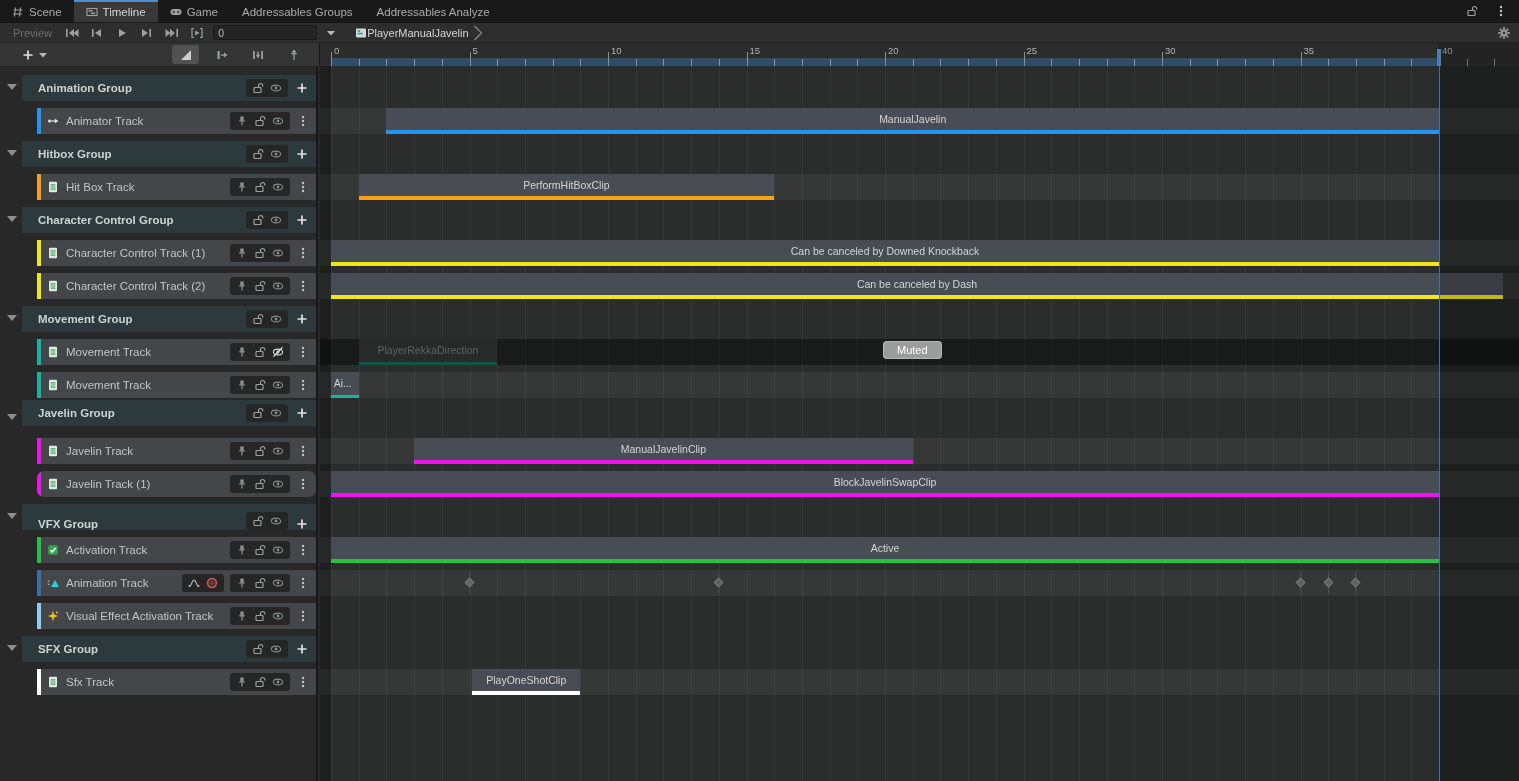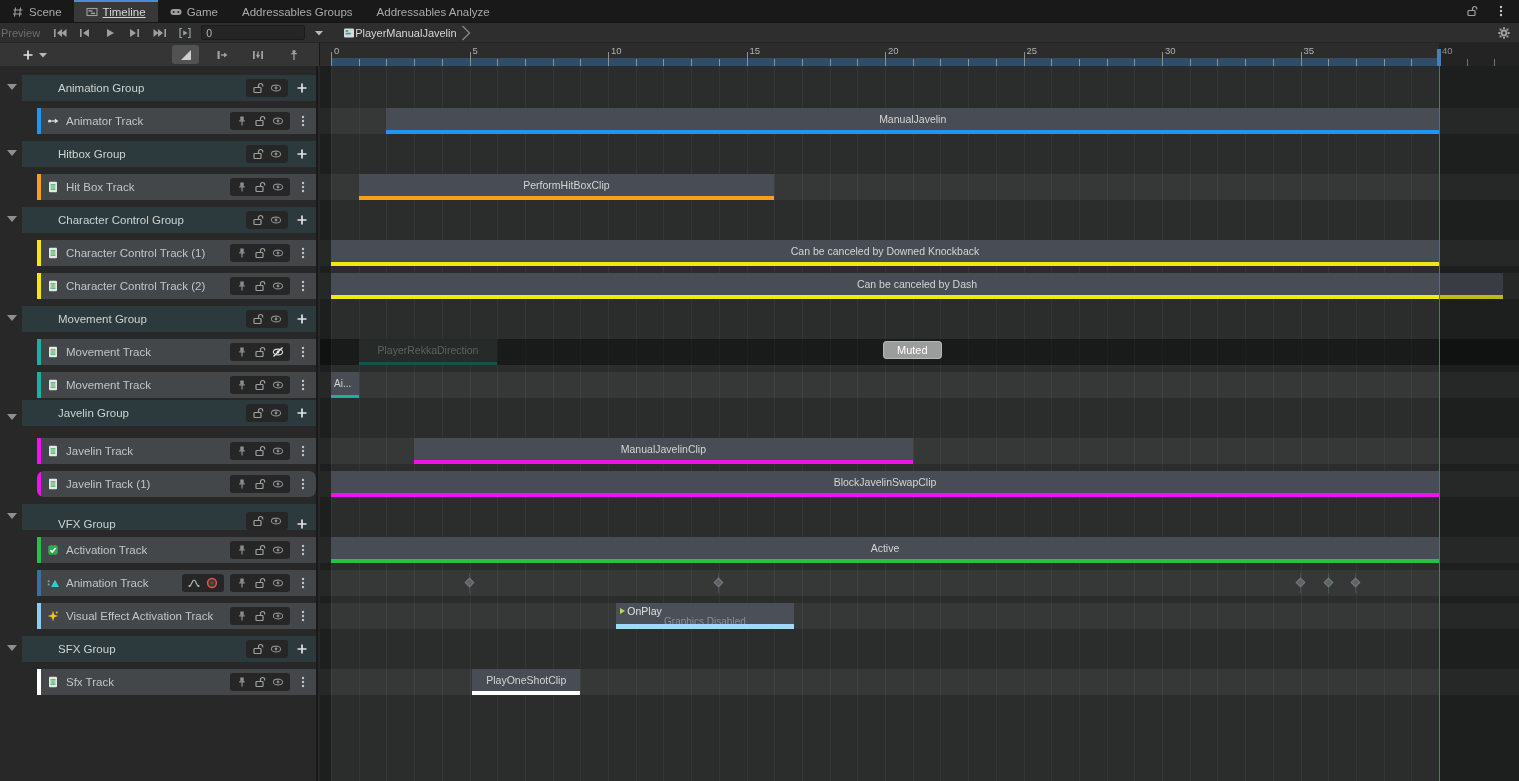--- a/index.html
+++ b/index.html
@@ -10,21 +10,21 @@
   
   .tabbar { height:22px; background:#191919; display:flex; align-items:stretch; }
   .tab { display:flex; align-items:center; gap:5px; padding:0 12px; font-size:11.5px;
     color:#ababab; border-top:2px solid transparent; white-space:nowrap; }
   .tab.active { background:#383838; color:#d6d6d6; border-top-color:#4a8fd3; }
   .tabbar-right { margin-left:auto; display:flex; align-items:center; gap:17px; padding-right:12px; }
 
   
   .transport { height:20px; background:#2e2e2e; border-top:1px solid #161616;
     display:flex; align-items:center; font-size:11px; }
-  .preview-label { color:#6d6d6d; margin:0 7px 0 1px; }
+  .preview-label { color:#6d6d6d; margin:0 7px 0 13px; }
   .tbtn { width:25px; height:20px; display:flex; align-items:center; justify-content:center; }
   .frame-field { width:104px; height:15px; background:#252525; border:1px solid #1b1b1b;
     border-radius:2px; color:#b9b9b9; font-size:10.5px; padding:0 4px; margin-left:4px;
     outline:none; font-family:inherit; }
   .drop-btn { width:20px; height:20px; display:flex; align-items:center; justify-content:center; margin-left:4px; }
   .breadcrumb { display:flex; align-items:center; margin-left:14px; color:#d6d6d6; font-size:11px; }
   .gear-btn { margin-left:auto; padding-right:9px; display:flex; }
 
   
   .row3 { height:24px; display:flex; background:#2c2c2c; border-top:1px solid #242424; }
@@ -52,21 +52,21 @@
   .fold { position:absolute; left:7px; width:0; height:0; border-left:5px solid transparent;
     border-right:5px solid transparent; border-top:6px solid #8f8f8f; }
   .group-row { position:absolute; left:22px; right:0; height:26px; background:#2d3a3d;
     display:flex; align-items:center; }
   .track-row { position:absolute; left:37px; right:0; height:26px; background:#43474a;
     display:flex; align-items:center; overflow:hidden; }
   .stripe { width:4px; align-self:stretch; flex:none; }
   .t-icon { margin-left:6px; flex:none; display:flex; }
   .row-name { margin-left:7px; color:#c1c5c4; font-size:11.5px; white-space:nowrap;
     overflow:hidden; flex:1 1 auto; min-width:0; }
-  .group-row .row-name { color:#ccd3d1; margin-left:36px; }
+  .group-row .row-name { color:#ccd3d1; margin-left:16px;font-weight:bold; }
   .ctrl-box { flex:none; display:flex; align-items:center; gap:6px; background:#262626;
     border-radius:3px; padding:3px 6px; margin-left:6px; }
   .kebab-btn { flex:none; margin:0 7px; display:flex; }
   .plus-btn { flex:none; margin:0 8px; display:flex; }
 
   .lane { position:absolute; left:0; right:0; height:26px; background:rgba(255,255,255,0.055); }
   .lane.muted { background:rgba(0,0,0,0.40); }
   .clip { position:absolute; top:0; height:26px; background:#484c54; overflow:hidden; }
   .clip-label { position:absolute; left:0; right:0; top:0; bottom:4px; display:flex;
     align-items:center; justify-content:center; font-size:10.5px; color:#d3d5d4; white-space:nowrap; }
@@ -101,21 +101,21 @@
           <div style="display: inline;">Scene</div>
         </div>
         <div class="tab active">
           <span style="display: flex;">
             <svg width="12" height="12" viewBox="0 0 12 12">
               <rect x="1" y="2.5" width="10" height="7" fill="none" stroke="#9ba1a1" stroke-width="1.1"></rect>
               <rect x="2.5" y="4.2" width="4" height="1.4" fill="#9ba1a1"></rect>
               <rect x="5" y="6.6" width="4" height="1.4" fill="#9ba1a1"></rect>
             </svg>
           </span>
-          <div style="display: inline; text-decoration: underline;">Timeline</div>
+          <div style="display: inline;">Timeline</div>
         </div>
         <div class="tab">
           <span style="display: flex;">
             <svg width="12" height="12" viewBox="0 0 12 12">
               <rect x="0.5" y="3" width="11" height="6" rx="3" fill="#9ba1a1"></rect>
               <circle cx="3.7" cy="6" r="1.1" fill="#2e2e2e"></circle>
               <circle cx="8.3" cy="6" r="1.1" fill="#2e2e2e"></circle>
             </svg>
           </span>
           <div style="display: inline;">Game</div>
@@ -1094,30 +1094,20 @@
           <div class="kf" style="left: 146px;"></div>
           <div class="kf-line" style="left: 398.3px;"></div>
           <div class="kf" style="left: 395.3px;"></div>
           <div class="kf-line" style="left: 980px;"></div>
           <div class="kf" style="left: 977px;"></div>
           <div class="kf-line" style="left: 1007.7px;"></div>
           <div class="kf" style="left: 1004.7px;"></div>
           <div class="kf-line" style="left: 1035.4px;"></div>
           <div class="kf" style="left: 1032.4px;"></div>
         </div>
-        <div class="lane" style="top: 537px;">
-          <div class="clip" style="left: 296.31px; width: 177.28px; background: rgb(75, 79, 88);">
-            <div class="onplay-title">
-              <div class="onplay-marker"></div>
-              <div style="display: inline;">OnPlay</div>
-            </div>
-            <div class="onplay-sub">Graphics Disabled</div>
-            <div class="clip-bar" style="height: 5px; background: rgb(165, 216, 248);"></div>
-          </div>
-        </div>
         <div class="lane" style="top: 603px;">
           <div class="clip" style="left: 152.27px; width: 108.03px;">
             <div class="clip-label">PlayOneShotClip</div>
             <div class="clip-bar" style="height: 4px; background: rgb(255, 255, 255);"></div>
           </div>
         </div>
         <div class="shade" style="left: 0px; width: 11px;"></div>
         <div class="shade" style="left: 1119px; right: 0px;"></div>
         <div class="endline" style="left: 1119px;"></div>
       </div>

